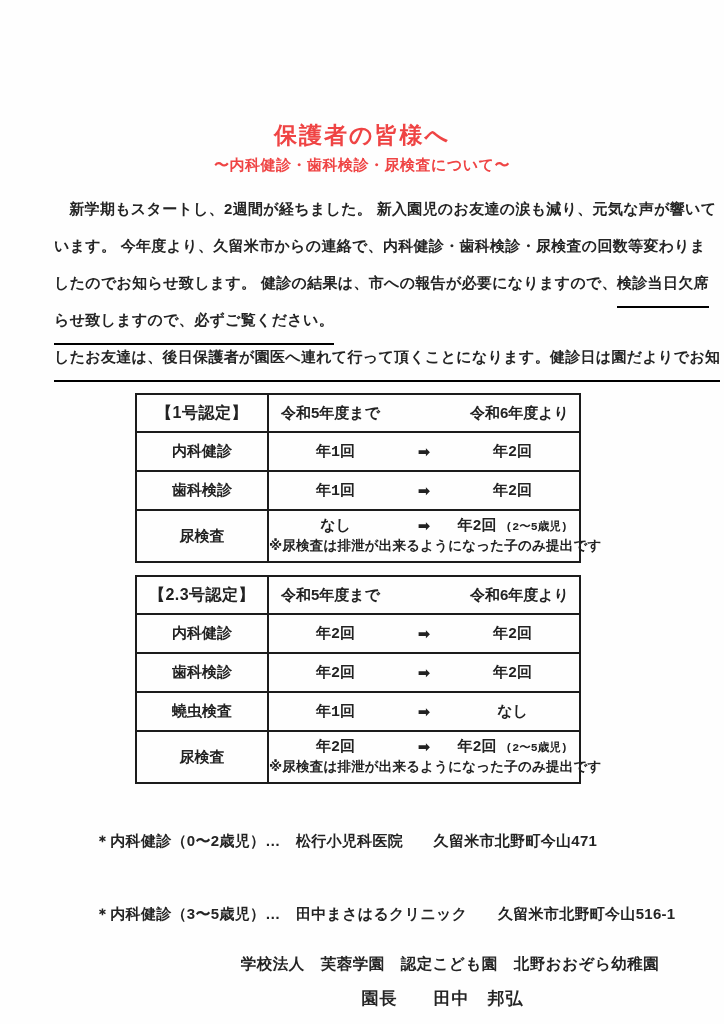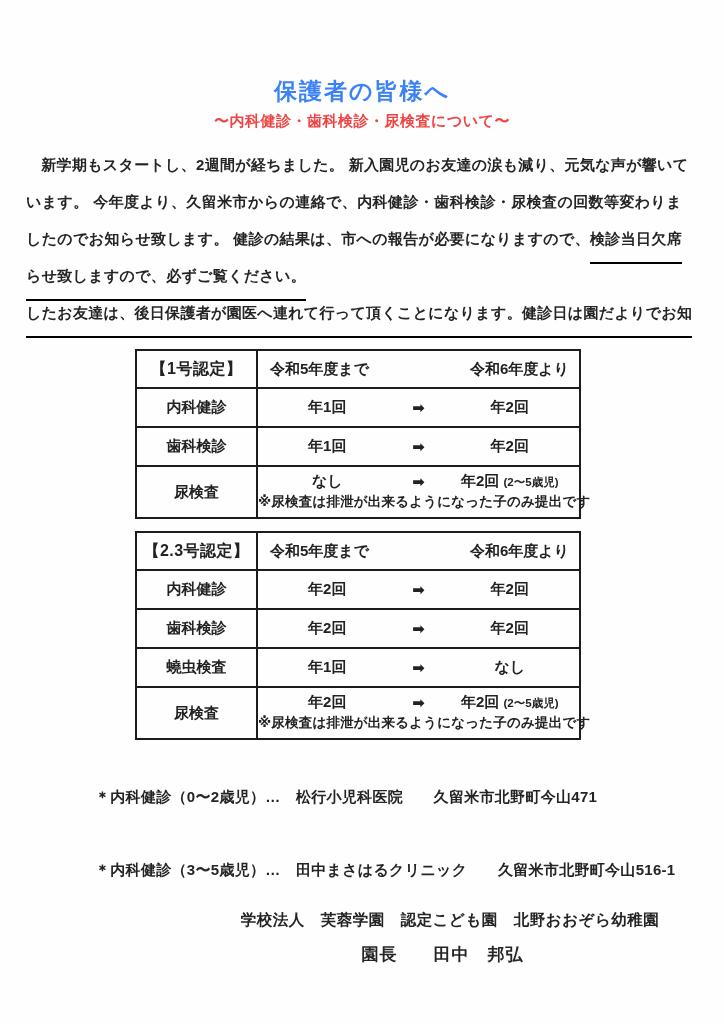--- a/index.html
+++ b/index.html
@@ -7,38 +7,38 @@
   body {
     width: 724px; height: 1024px;
     font-family: "Liberation Sans", "DejaVu Sans", sans-serif;
     color: #242424;
     overflow: hidden;
     position: relative;
   }
   .page { width: 724px; height: 1024px; background: #fefefe; }
 
   .title {
-    padding-top: 76px;
+    padding-top: 120px;
     text-align: center;
     font-size: 23px;
     font-weight: 800;
     letter-spacing: 2px;
-    color: #3b82f6;
+    color: #ef4444;
   }
   .subtitle {
     margin-top: 5px;
     text-align: center;
     font-size: 15px;
     font-weight: 700;
     letter-spacing: 0.5px;
     color: #ef4444;
   }
 
   .paragraph {
-    margin: 15px 42px 0 26px;
+    margin: 15px 42px 0 54px;
     font-size: 15px;
     font-weight: 600;
     letter-spacing: 0.3px;
   }
   .pline {
     line-height: 37px;
     height: 37px;
     text-align: justify;
     text-align-last: justify;
     white-space: nowrap;
@@ -58,37 +58,37 @@
   table.tbl.t1 { margin-top: 18px; }
   table.tbl.t2 { margin-top: 12px; }
   .tbl td {
     border: 2.4px solid #1c1c1c;
     font-size: 15px;
     font-weight: 700;
     color: #222;
     vertical-align: middle;
   }
   .tbl td.c1 {
-    width: 121px;
+    width: 132px;
     text-align: center;
   }
   .tbl td.c1.tbl-title { font-size: 16px; letter-spacing: 0.5px; }
   .tbl tr.r { height: 39px; }
   .tbl tr.rh { height: 38px; }
   .hdrflex {
     display: flex;
     justify-content: space-between;
     padding: 0 10px 0 12px;
     align-items: center;
   }
   .valrow {
     display: flex;
     align-items: center;
   }
-  .valrow .val { flex: 1; text-align: center; white-space: nowrap; }
+  .valrow .val { flex: 1; text-align: center; white-space: nowrap; font-family: Liberation Mono, monospace; }
   .valrow .arrow-cell { width: 44px; text-align: center; font-size: 15px; }
   .suffix { font-size: 11.5px; font-weight: 700; }
   .note-row-inner { padding: 5px 0 6px 0; }
   .tbl-note {
     text-align: center;
     font-size: 13.5px;
     font-weight: 700;
     margin-top: 2px;
     letter-spacing: 0.2px;
     white-space: nowrap;

